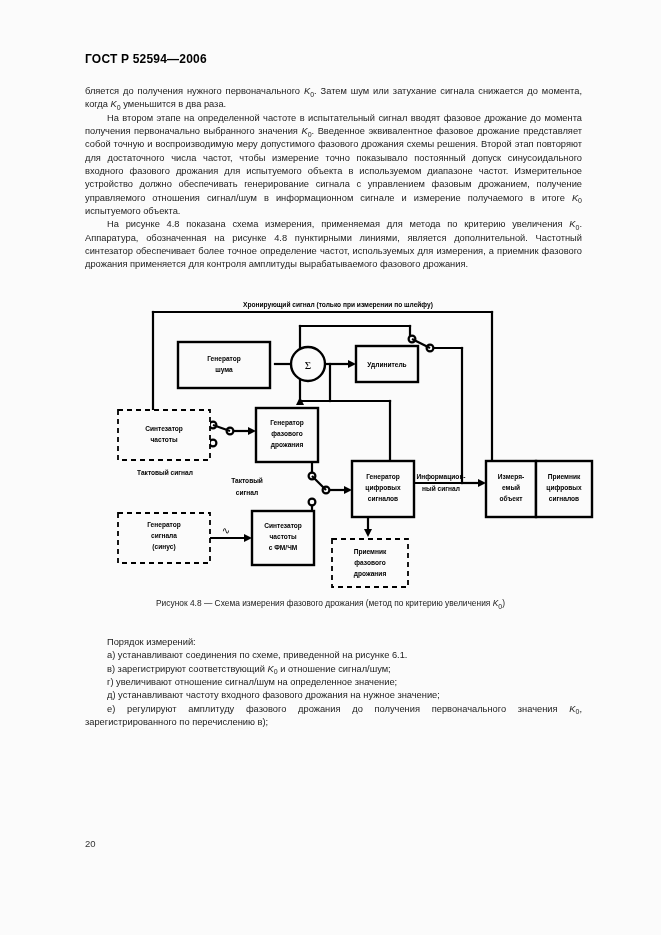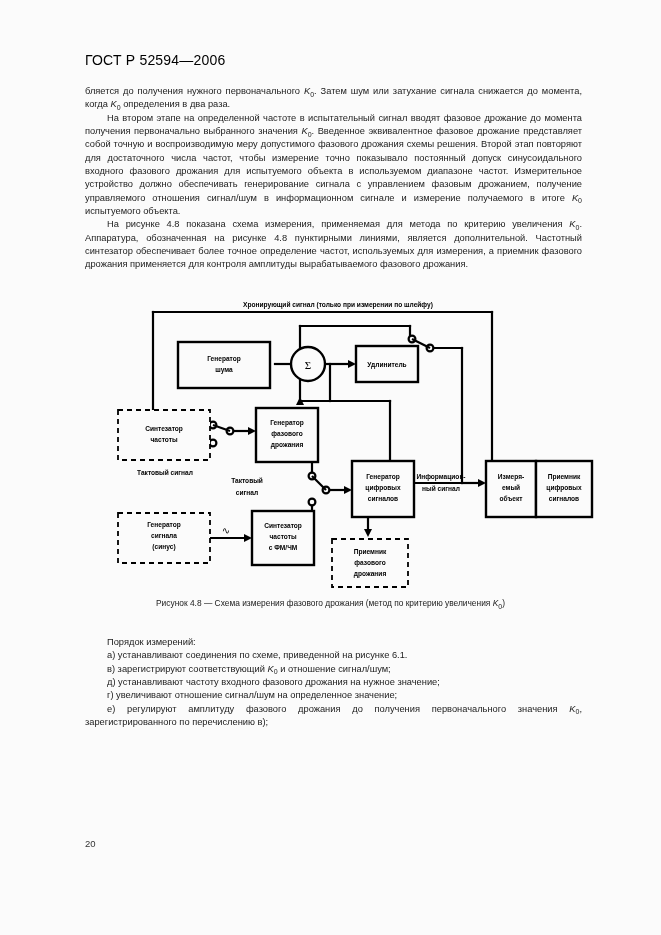--- a/index.html
+++ b/index.html
@@ -18,22 +18,22 @@
   .page {
     position: absolute;
     left: 0; top: 0;
     width: 661px; height: 935px;
     background: #fbfbfb;
   }
   .header {
     position: absolute;
     left: 85px;
     top: 52px;
-    font-size: 14px;
-    font-weight: normal;
+    font-size: 12px;
+    font-weight: bold;
     letter-spacing: 0.2px;
     color: #000;
   }
   .body-text {
     position: absolute;
     left: 85px;
     width: 497px;
     font-size: 9.3px;
     line-height: 13.35px;
     text-align: justify;
@@ -105,21 +105,21 @@
   }
 </style>
 </head>
 <body>
 
 <div class="page">
 
   <div class="header">ГОСТ Р 52594—2006</div>
 
   <div class="body-text" id="para-top">
-    <p><span>бляется до получения нужного первоначального </span><i class="k">K</i><sub>0</sub><span>. Затем шум или затухание сигнала снижается до момента, когда </span><i class="k">K</i><sub>0</sub><span> определения в два раза.</span></p>
+    <p><span>бляется до получения нужного первоначального </span><i class="k">K</i><sub>0</sub><span>. Затем шум или затухание сигнала снижается до момента, когда </span><i class="k">K</i><sub>0</sub><span> уменьшится в два раза.</span></p>
     <p class="indent"><span>На втором этапе на определенной частоте в испытательный сигнал вводят фазовое дрожание до момента получения первоначально выбранного значения </span><i class="k">K</i><sub>0</sub><span>. Введенное эквивалентное фазовое дрожание представляет собой точную и воспроизводимую меру допустимого фазового дрожания схемы решения. Второй этап повторяют для достаточного числа частот, чтобы измерение точно показывало постоянный допуск синусоидального входного фазового дрожания для испытуемого объекта в используемом диапазоне частот. Измерительное устройство должно обеспечивать генерирование сигнала с управлением фазовым дрожанием, получение управляемого отношения сигнал/шум в информационном сигнале и измерение получаемого в итоге </span><i class="k">K</i><sub>0</sub><span> испытуемого объекта.</span></p>
     <p class="indent"><span>На рисунке 4.8 показана схема измерения, применяемая для метода по критерию увеличения </span><i class="k">K</i><sub>0</sub><span>. Аппаратура, обозначенная на рисунке 4.8 пунктирными линиями, является дополнительной. Частотный синтезатор обеспечивает более точное определение частот, используемых для измерения, а приемник фазового дрожания применяется для контроля амплитуды вырабатываемого фазового дрожания.</span></p>
   </div>
 
   <div class="figure">
     <svg width="661" height="300" viewBox="0 0 661 300">
 
       <text class="lbl-text" x="338" y="9">Хронирующий сигнал (только при измерении по шлейфу)</text>
 
       <g stroke="#000" stroke-width="2.2" fill="none" stroke-linecap="square">
@@ -279,20 +279,20 @@
 
     </svg>
   </div>
 
   <div class="caption"><span>Рисунок 4.8 — Схема измерения фазового дрожания (метод по критерию увеличения </span><i class="k">K</i><sub>0</sub><span>)</span></div>
 
   <div class="body-text" id="para-ops">
     <p class="indent">Порядок измерений:</p>
     <p class="indent">а)  устанавливают соединения по схеме, приведенной на рисунке 6.1.</p>
     <p class="indent"><span>в)  зарегистрируют соответствующий </span><i class="k">K</i><sub>0</sub><span> и отношение сигнал/шум;</span></p>
+    <p class="indent">г)  увеличивают отношение сигнал/шум на определенное значение;</p>
     <p class="indent">д)  устанавливают частоту входного фазового дрожания на нужное значение;</p>
-    <p class="indent">г)  увеличивают отношение сигнал/шум на определенное значение;</p>
     <p class="indent"><span>е)  регулируют амплитуду фазового дрожания до получения первоначального значения </span><i class="k">K</i><sub>0</sub><span>, зарегистрированного по перечислению в);</span></p>
   </div>
 
   <div class="page-number">20</div>
 
 </div>
 
 </body></html>

